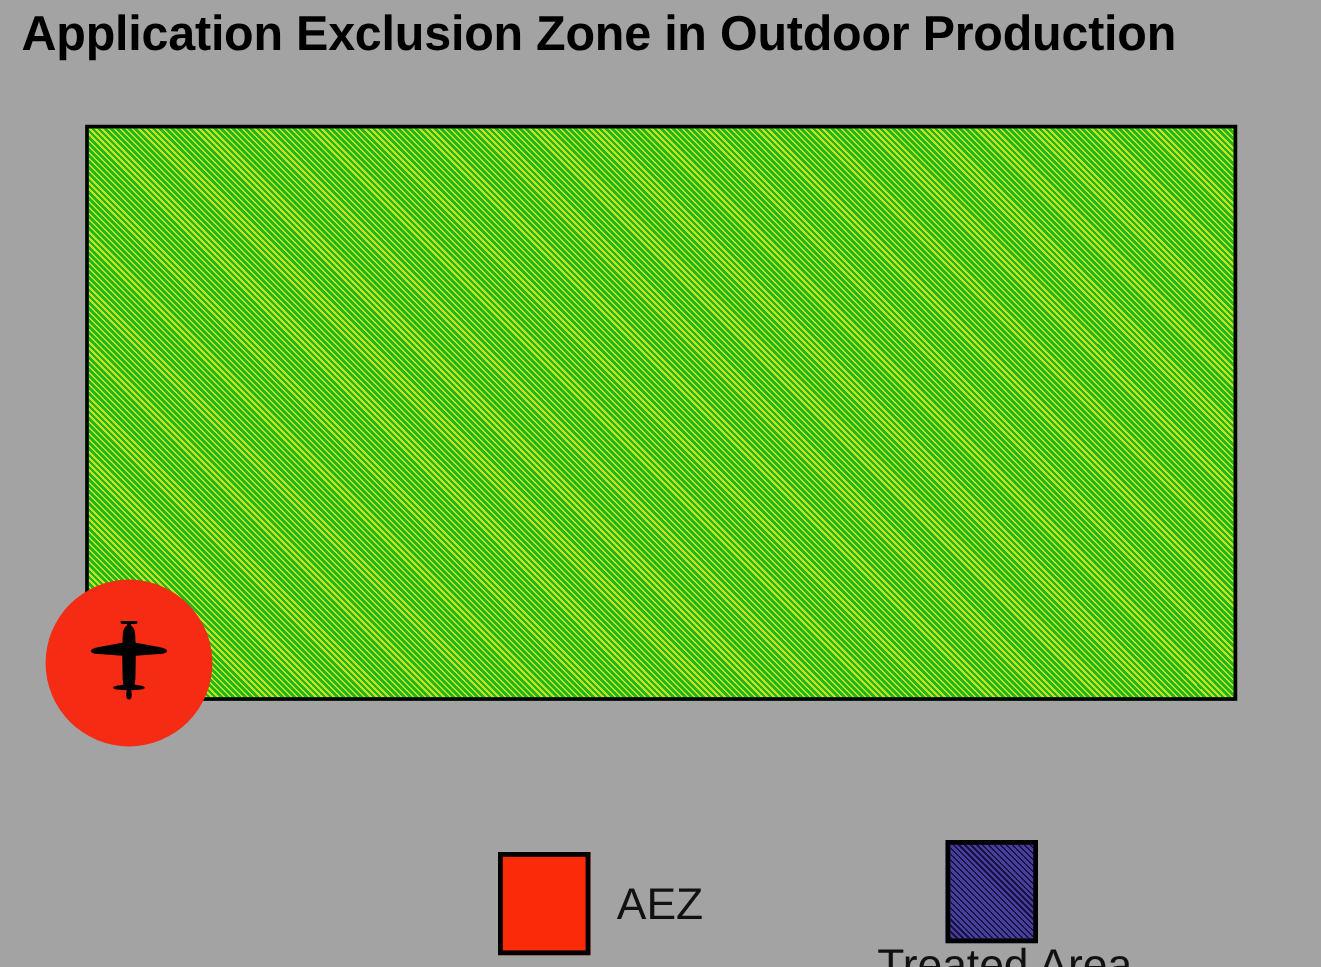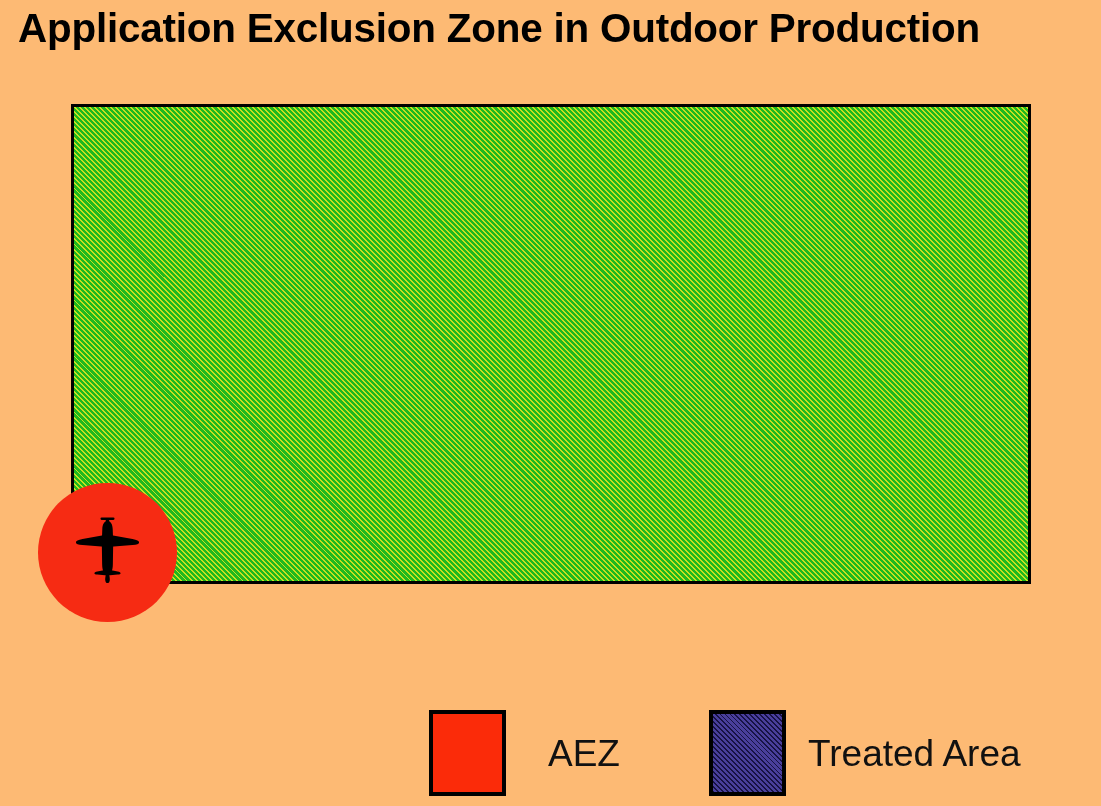--- a/index.html
+++ b/index.html
@@ -13,21 +13,21 @@
     background: #f5f5f5;
     font-family: "Liberation Sans", "DejaVu Sans", sans-serif;
     overflow: hidden;
     position: relative;
   }
 
   #canvas {
     position: relative;
     width: 1101px;
     height: 806px;
-    background: #fdba74;
+    background: #a3a3a3;
   }
 
   
   .diagram-title {
     position: absolute;
     left: 18px;
     top: 0px;
     width: 1075px;
     height: 58px;
     line-height: 56px;
@@ -89,22 +89,22 @@
     height: 106px;
   }
   .legend-item {
     position: absolute;
     top: 0;
     height: 106px;
     display: flex;
     align-items: center;
   }
   .legend-item.item-0 { left: 75px; }
-  .legend-item.item-1 { left: 429px; gap: 20px; }
-  .legend-item.item-2 { left: 709px; }
+  .legend-item.item-1 { left: 415px; }
+  .legend-item.item-2 { left: 709px; flex-direction: column; }
 
   .legend-swatch {
     width: 77px;
     height: 86px;
     box-sizing: border-box;
     border: 4px solid #000000;
     flex: 0 0 auto;
   }
   .legend-swatch.sw-field {
     background-color: #22b822;

